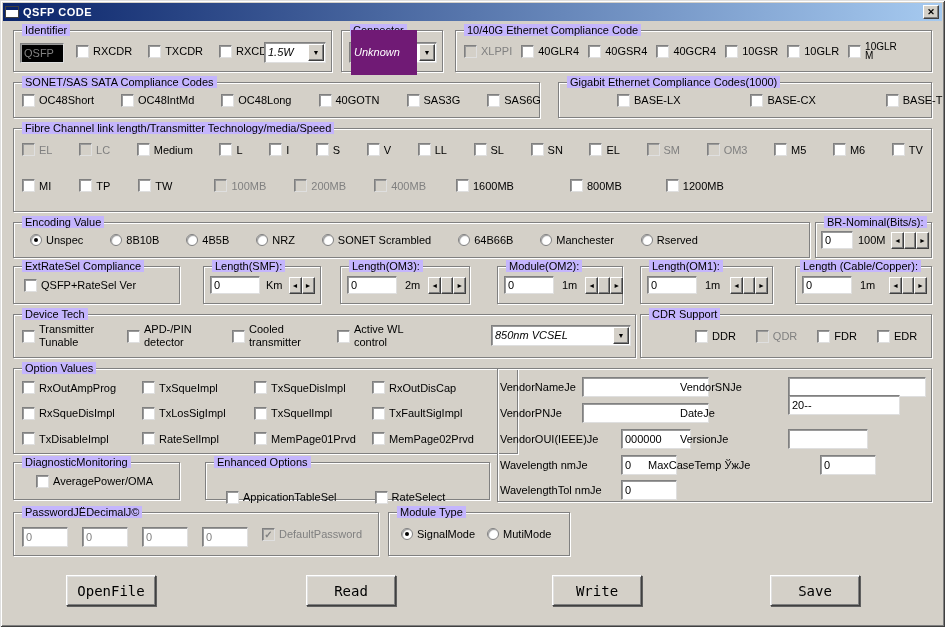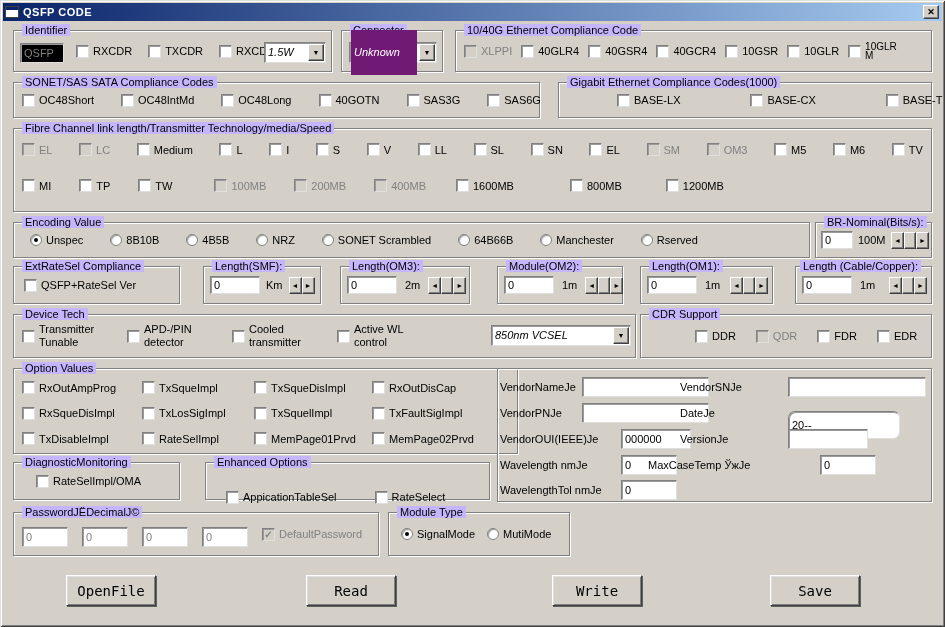--- a/index.html
+++ b/index.html
@@ -540,42 +540,42 @@
 
   <div class="g" style="left:497px;top:368px;width:435px;height:134px">
     <span class="vlabel" style="left:2px;top:8px;width:80px">VendorNameJe</span>
     <input class="field" style="left: 84px; top: 8px; width: 127px; height: 20px;" value="">
     <span class="vlabel" style="left:182px;top:8px;width:104px">VendorSNJe</span>
     <input class="field" style="left: 290px; top: 8px; width: 138px; height: 20px;" value="">
 
     <span class="vlabel" style="left:2px;top:34px;width:80px">VendorPNJe</span>
     <input class="field" style="left: 84px; top: 34px; width: 127px; height: 20px;" value="">
     <span class="vlabel" style="left:182px;top:34px;width:104px">DateJe</span>
-    <input class="field" style="left: 290px; top: 42px; width: 112px; height: 28px; border-radius: 7px;" value="20--">
+    <input class="field" style="left: 290px; top: 26px; width: 112px; height: 20px;" value="20--">
 
     <span class="vlabel" style="left:2px;top:60px;width:116px">VendorOUI(IEEE)Je</span>
     <input class="field" style="left: 123px; top: 60px; width: 70px; height: 20px;" value="000000">
     <span class="vlabel" style="left:182px;top:60px;width:104px">VersionJe</span>
     <input class="field" style="left: 290px; top: 60px; width: 80px; height: 20px;" value="">
 
     <span class="vlabel" style="left:2px;top:86px;width:116px">Wavelength nmJe</span>
     <input class="field" style="left: 123px; top: 86px; width: 56px; height: 20px;" value="0">
     <span class="vlabel" style="left:150px;top:86px;width:168px">MaxCaseTemp ЎжJe</span>
     <input class="field" style="left: 322px; top: 86px; width: 56px; height: 20px;" value="0">
 
     <span class="vlabel" style="left:2px;top:111px;width:116px">WavelengthTol nmJe</span>
     <input class="field" style="left: 123px; top: 111px; width: 56px; height: 20px;" value="0">
   </div>
 
   <div class="g" style="left:13px;top:462px;width:167px;height:38px">
     <span class="cap">DiagnosticMonitoring</span>
     <div class="row" style="left:22px;top:0;height:100%">
         <span class="cb">
           <span class="box"></span>
-          <span class="lb">RateSelImpl/OMA</span>
+          <span class="lb">AveragePower/OMA</span>
         </span>
       </div>
   </div>
 
   <div class="g" style="left:205px;top:462px;width:285px;height:38px">
     <span class="cap">Enhanced Options</span>
     <div class="row" style="left:20px;top:16px;height:100%;gap:38px">
         <span class="cb">
           <span class="box"></span>
           <span class="lb">AppicationTableSel</span>

